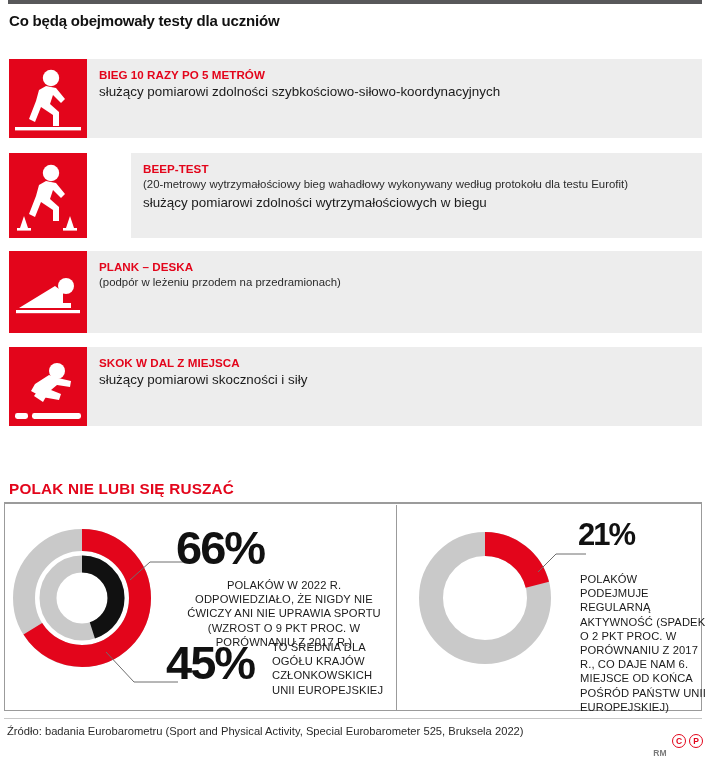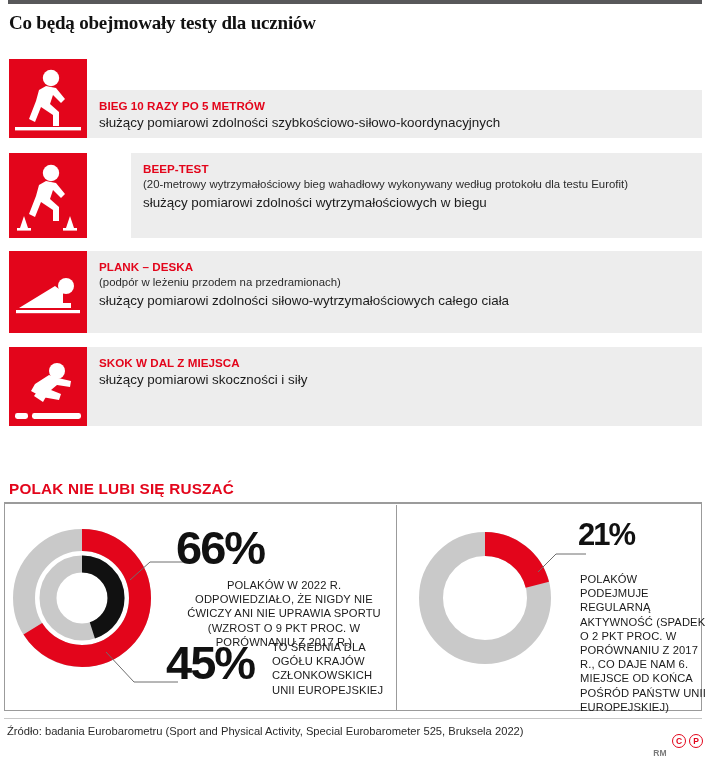--- a/index.html
+++ b/index.html
@@ -24,23 +24,23 @@
     width: 694px;
     height: 4px;
     background: #58585a;
   }
 
   
   .page-title {
     position: absolute;
     left: 9px;
     top: 12px;
-    font-family: Liberation Serif, serif;
-    font-weight: bold;
-    font-size: 19px;
+    font-family: Liberation Sans, sans-serif;
+    font-weight: bold;
+    font-size: 15px;
     letter-spacing: -0.2px;
     color: #111111;
     white-space: nowrap;
   }
 
   
   .test-row {
     position: absolute;
     left: 9px;
     width: 693px;
@@ -220,21 +220,21 @@
     line-height: 1;
   }
 </style>
 </head>
 <body>
 
 <div class="top-rule"></div>
 
 <div class="page-title">Co będą obejmowały testy dla uczniów</div>
 
-<div class="test-row" style="top:59px;height:79px;align-items:flex-end;">
+<div class="test-row" style="top:59px;height:79px;">
   <div class="test-icon">
     <svg viewBox="0 0 78 79" preserveAspectRatio="none" aria-hidden="true">
       <circle cx="42" cy="19" r="8.2" fill="#ffffff"></circle>
       <path d="M37 27 L47 29 L56 40 L52 44 L44 36 L41 45 L50 53 L50 67 L44 67 L44 56 L32 48 L26 63 L20 60 L27 42 L30 31 Z" fill="#ffffff"></path>
       <rect x="6" y="68" width="66" height="3.4" fill="#ffffff"></rect>
     </svg>
   </div>
   <div class="test-body">
     <p class="test-head">BIEG 10 RAZY PO 5 METRÓW</p>
     <p class="test-desc">służący pomiarowi zdolności szybkościowo-siłowo-koordynacyjnych</p>
@@ -264,21 +264,20 @@
     <svg viewBox="0 0 78 82" preserveAspectRatio="none" aria-hidden="true">
       <circle cx="57" cy="35" r="8" fill="#ffffff"></circle>
       <path d="M10 57 L46 35 L54 41 L54 52 L62 52 L62 57 Z" fill="#ffffff"></path>
       <path d="M48 42 L54 42 L54 57 L48 57 Z" fill="#ffffff"></path>
       <rect x="7" y="59" width="64" height="3.2" fill="#ffffff"></rect>
     </svg>
   </div>
   <div class="test-body">
     <p class="test-head">PLANK – DESKA</p>
     <p class="test-sub">(podpór w leżeniu przodem na przedramionach)</p>
-    <p class="test-desc">służący pomiarowi zdolności siłowo-wytrzymałościowych całego ciała</p>
   </div>
 </div>
 
 <div class="test-row" style="top:347px;height:79px;">
   <div class="test-icon">
     <svg viewBox="0 0 78 79" preserveAspectRatio="none" aria-hidden="true">
       <circle cx="48" cy="24" r="8" fill="#ffffff"></circle>
       <path d="M40 28 L49 31 L62 34 L61 40 L48 38 L42 43 L52 47 L50 53 L33 50 L22 44 L26 37 Z" fill="#ffffff"></path>
       <path d="M30 42 L38 48 L34 55 L25 49 Z" fill="#ffffff"></path>
       <rect x="6" y="66" width="13" height="6" rx="2.4" fill="#ffffff"></rect>

